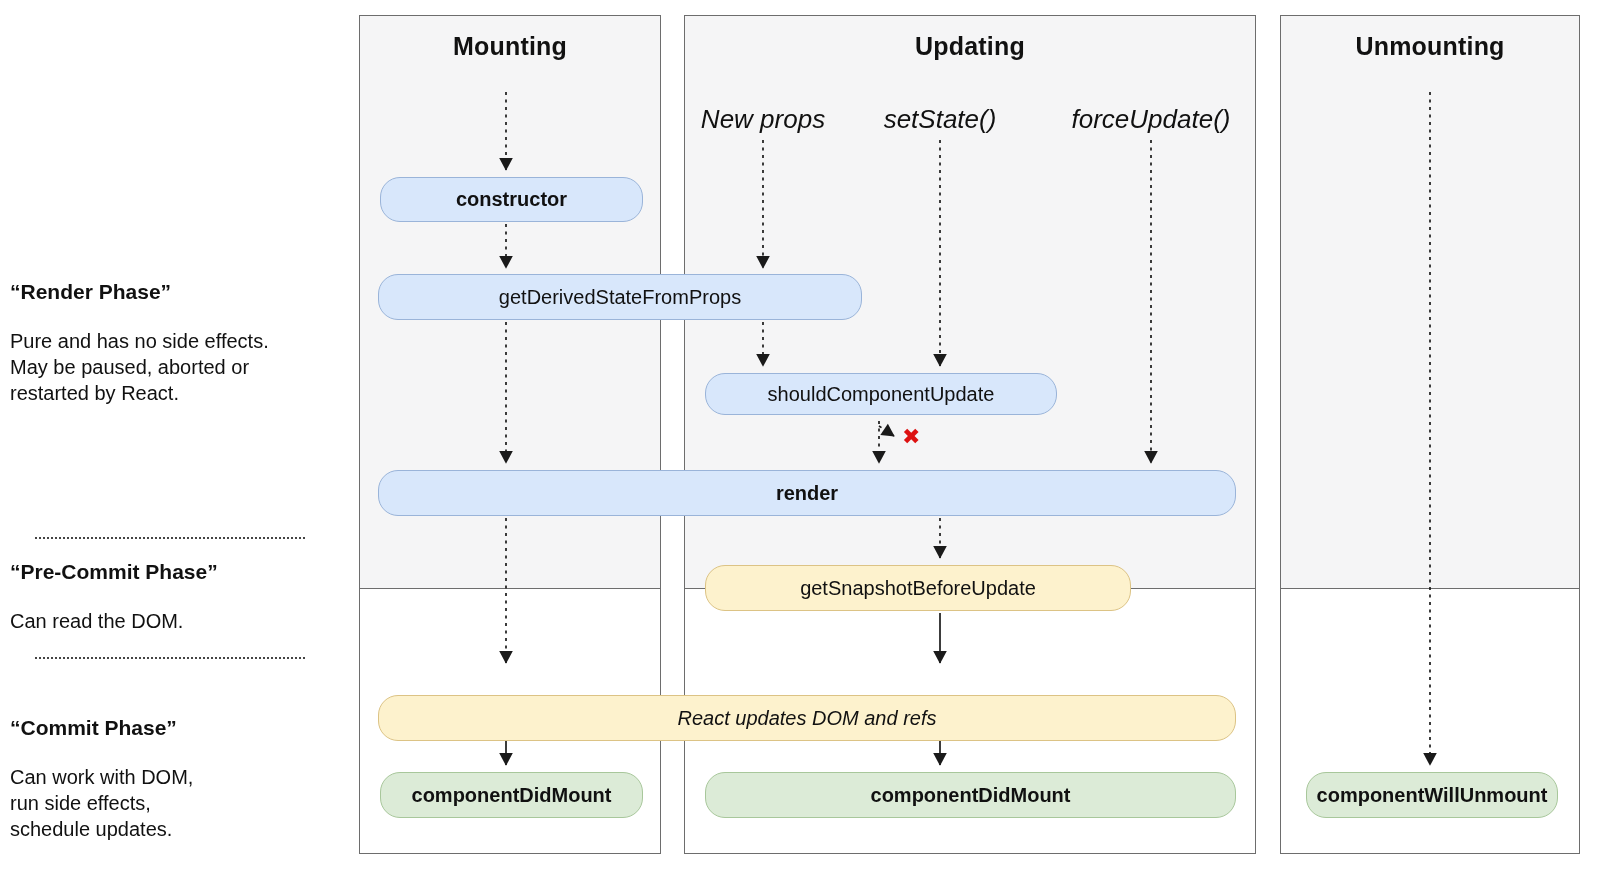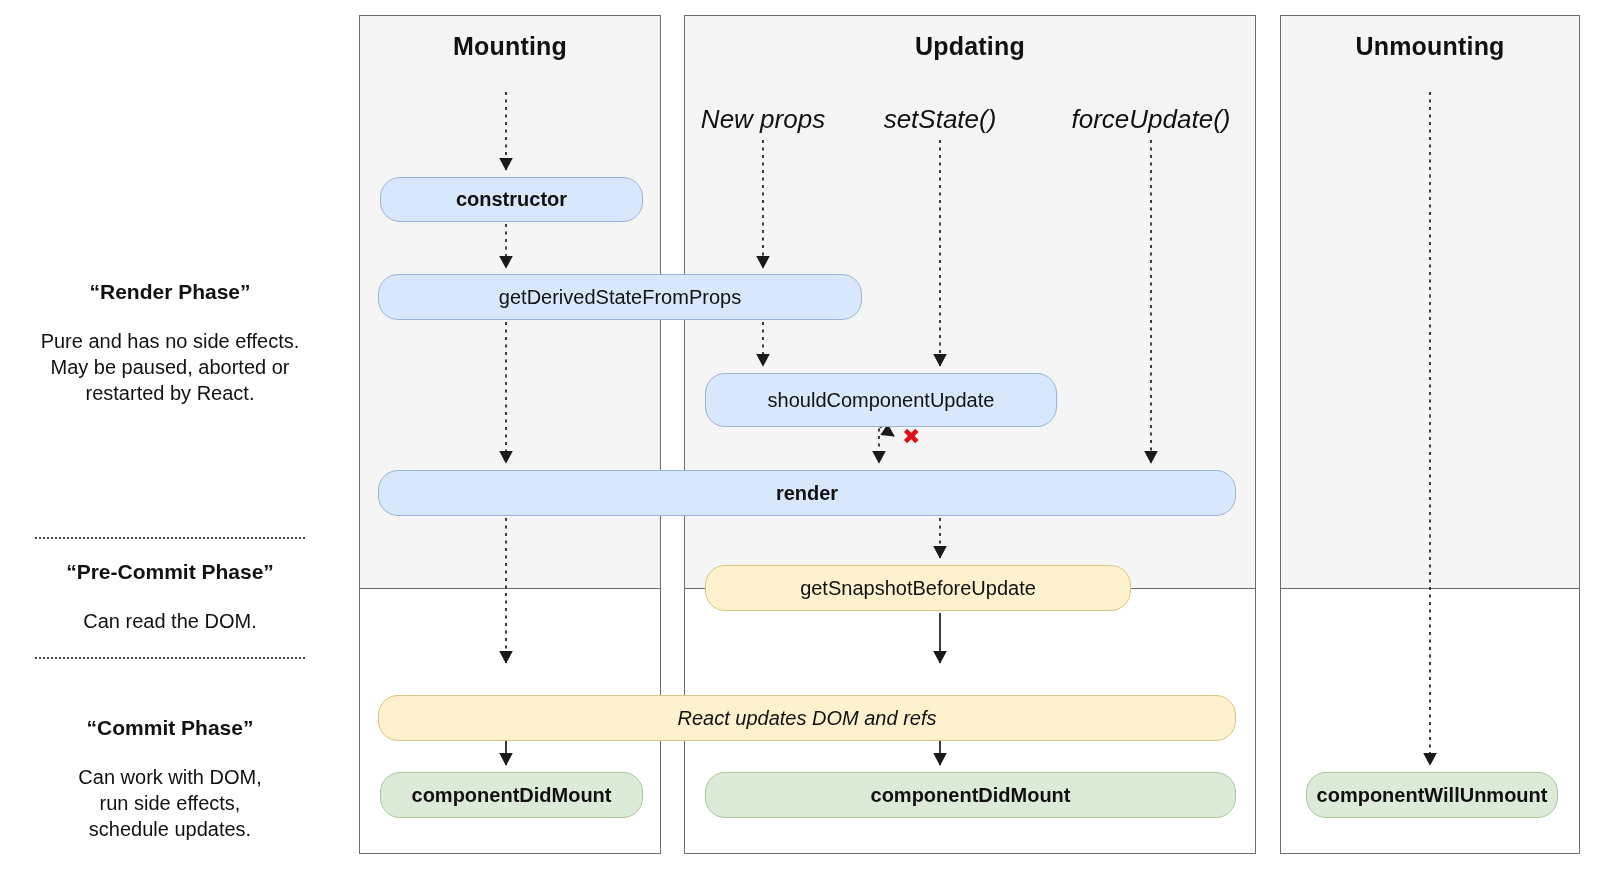--- a/index.html
+++ b/index.html
@@ -17,21 +17,21 @@
   
   .column{position:absolute;top:15px;height:839px;border:1.5px solid var(--column-border);background:#ffffff;}
   .col-mounting{left:359px;width:302px;}
   .col-updating{left:684px;width:572px;}
   .col-unmounting{left:1280px;width:300px;}
   .gray-zone{position:absolute;left:0;right:0;top:0;height:573px;background:var(--column-bg);border-bottom:1.5px solid var(--column-border);}
   .column-header{position:absolute;left:0;right:0;top:16px;text-align:center;font-size:25px;font-weight:bold;letter-spacing:.2px;}
 
   
   .sidebar{position:absolute;left:10px;top:0;width:320px;height:876px;}
-  .phase{position:absolute;left:0;width:100%;text-align:center;}
+  .phase{position:absolute;left:0;width:100%;}
   .phase-title{font-size:21px;font-weight:bold;line-height:28px;}
   .phase-body{margin-top:22px;font-size:20px;line-height:26px;}
   .dotted-divider{position:absolute;left:25px;width:270px;border-top:2px dotted #444;}
 
   
   .node{position:absolute;border-radius:20px;font-size:20px;text-align:center;display:flex;align-items:center;justify-content:center;z-index:3;}
   .node.blue{background:var(--box-blue-fill);border:1.5px solid var(--box-blue-border);}
   .node.yellow{background:var(--box-yellow-fill);border:1.5px solid var(--box-yellow-border);}
   .node.green{background:var(--box-green-fill);border:1.5px solid var(--box-green-border);}
   .node.bold{font-weight:bold;}
@@ -116,21 +116,21 @@
     <path class="dash" d="M1430 92 V765"></path>
     <path class="solid" d="M940 613 V663"></path>
     <path class="solid" d="M506 718 V765"></path>
     <path class="solid" d="M940 718 V765"></path>
   </svg>
 
   <div class="cancel-x">✖</div>
 
   <div class="node blue bold" style="left:380px;top:177px;width:263px;height:45px">constructor</div>
   <div class="node blue" style="left:378px;top:274px;width:484px;height:46px">getDerivedStateFromProps</div>
-  <div class="node blue" style="left:705px;top:373px;width:352px;height:54px">shouldComponentUpdate</div>
+  <div class="node blue" style="left:705px;top:373px;width:352px;height:42px">shouldComponentUpdate</div>
   <div class="node blue bold" style="left:378px;top:470px;width:858px;height:46px">render</div>
   <div class="node yellow" style="left:705px;top:565px;width:426px;height:46px">getSnapshotBeforeUpdate</div>
   <div class="node yellow italic" style="left:378px;top:670px;width:858px;height:46px">React updates DOM and refs</div>
   <div class="node green bold" style="left:380px;top:772px;width:263px;height:46px">componentDidMount</div>
   <div class="node green bold" style="left:705px;top:772px;width:531px;height:46px">componentDidMount</div>
   <div class="node green bold" style="left:1306px;top:772px;width:252px;height:46px">componentWillUnmount</div>
 
 </div>
 
 </body></html>

